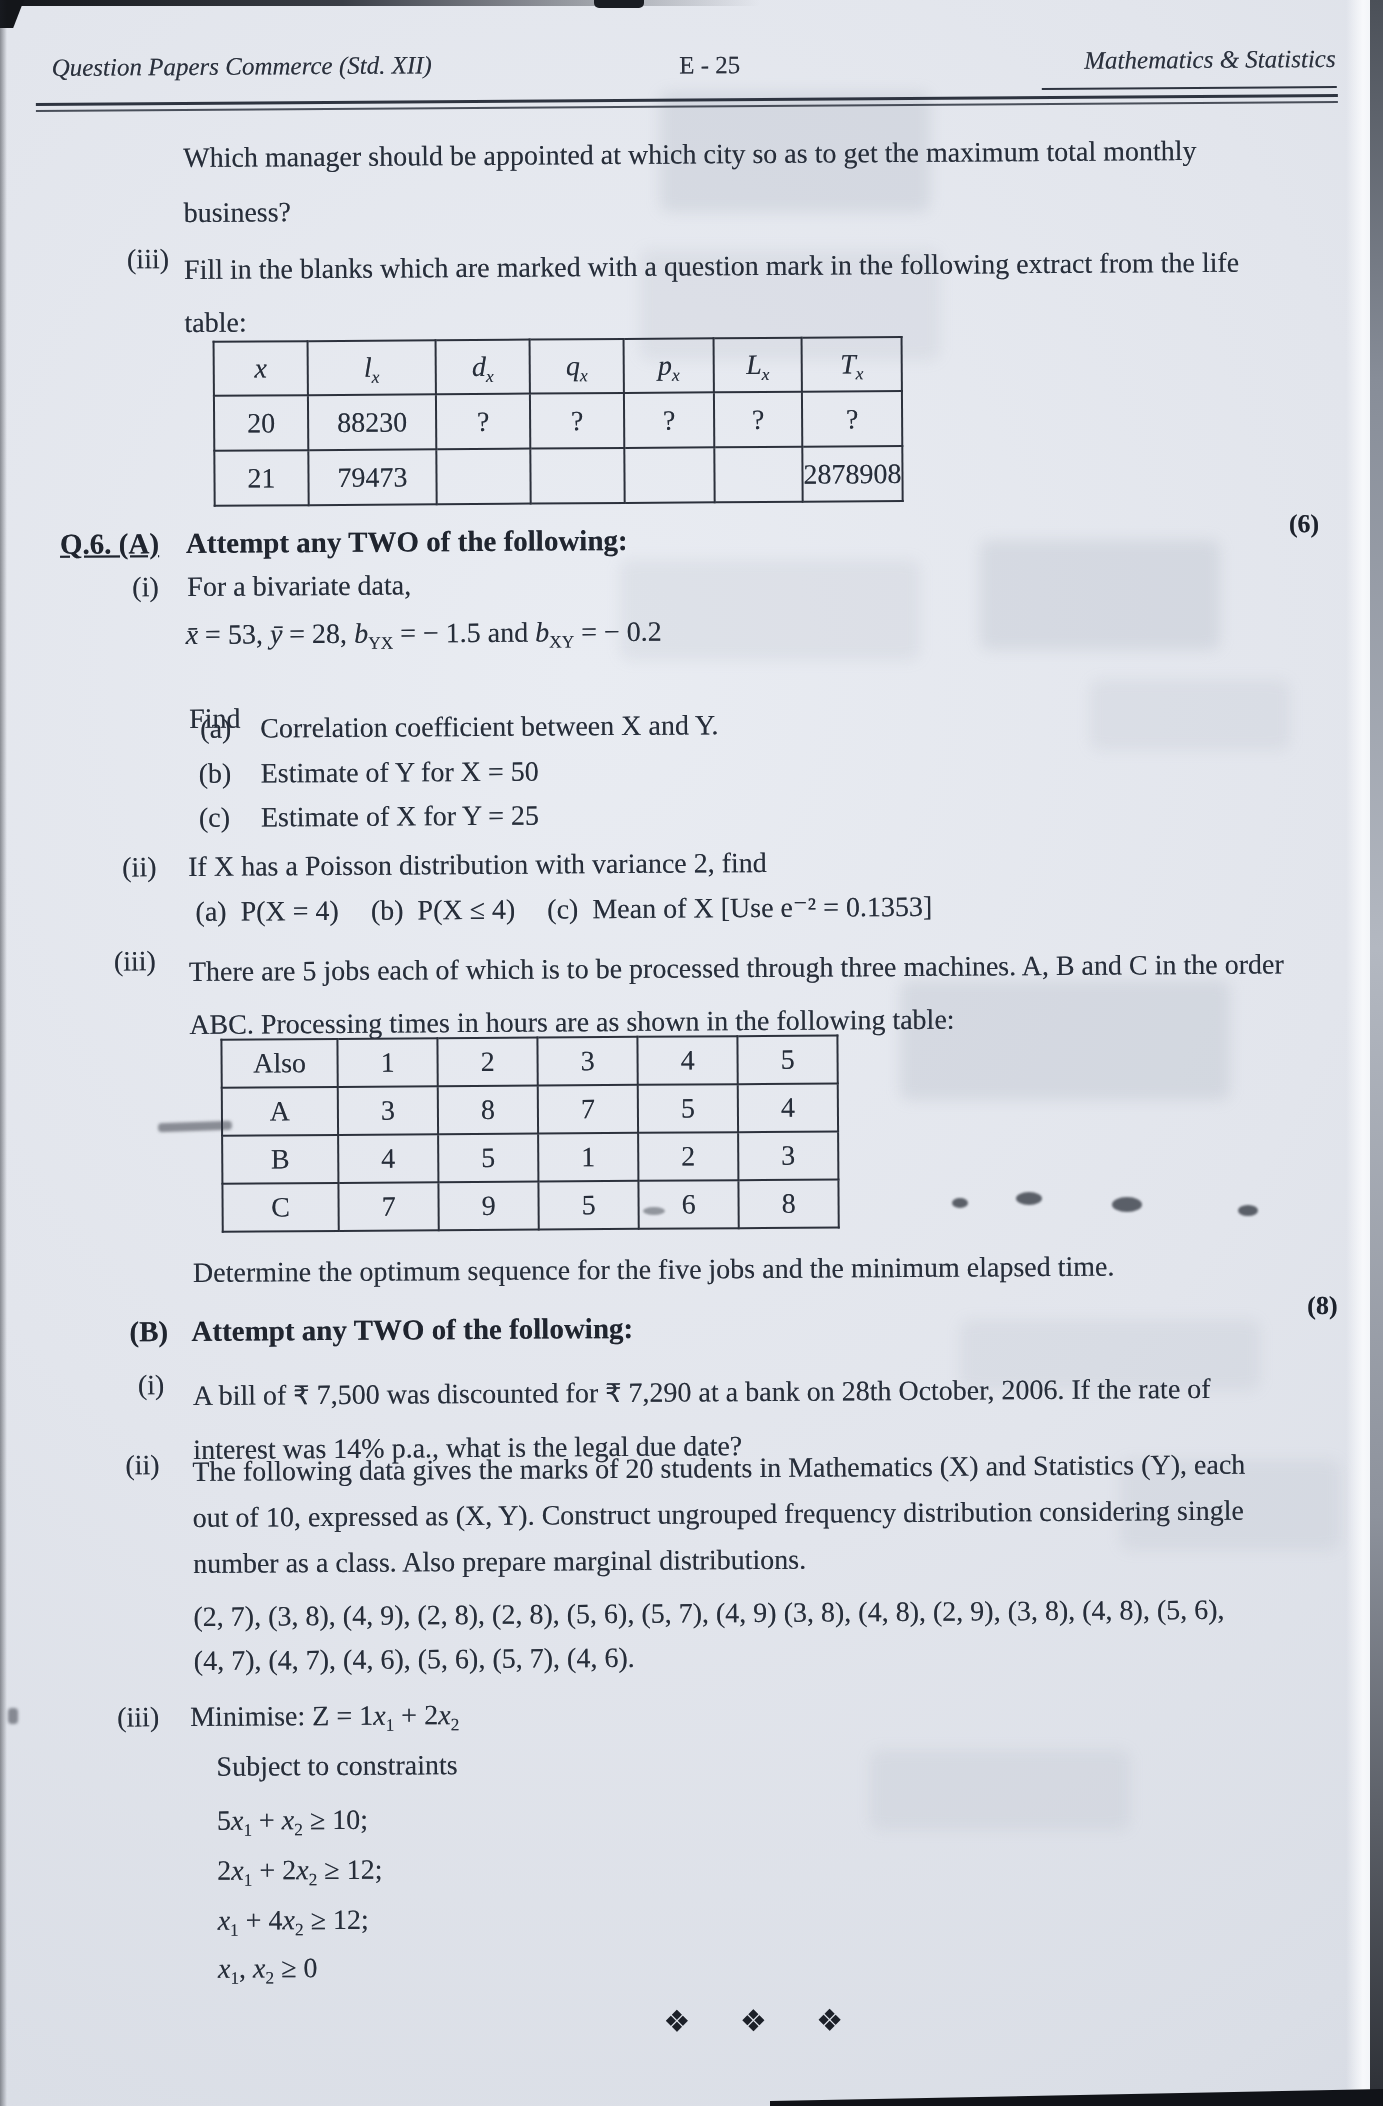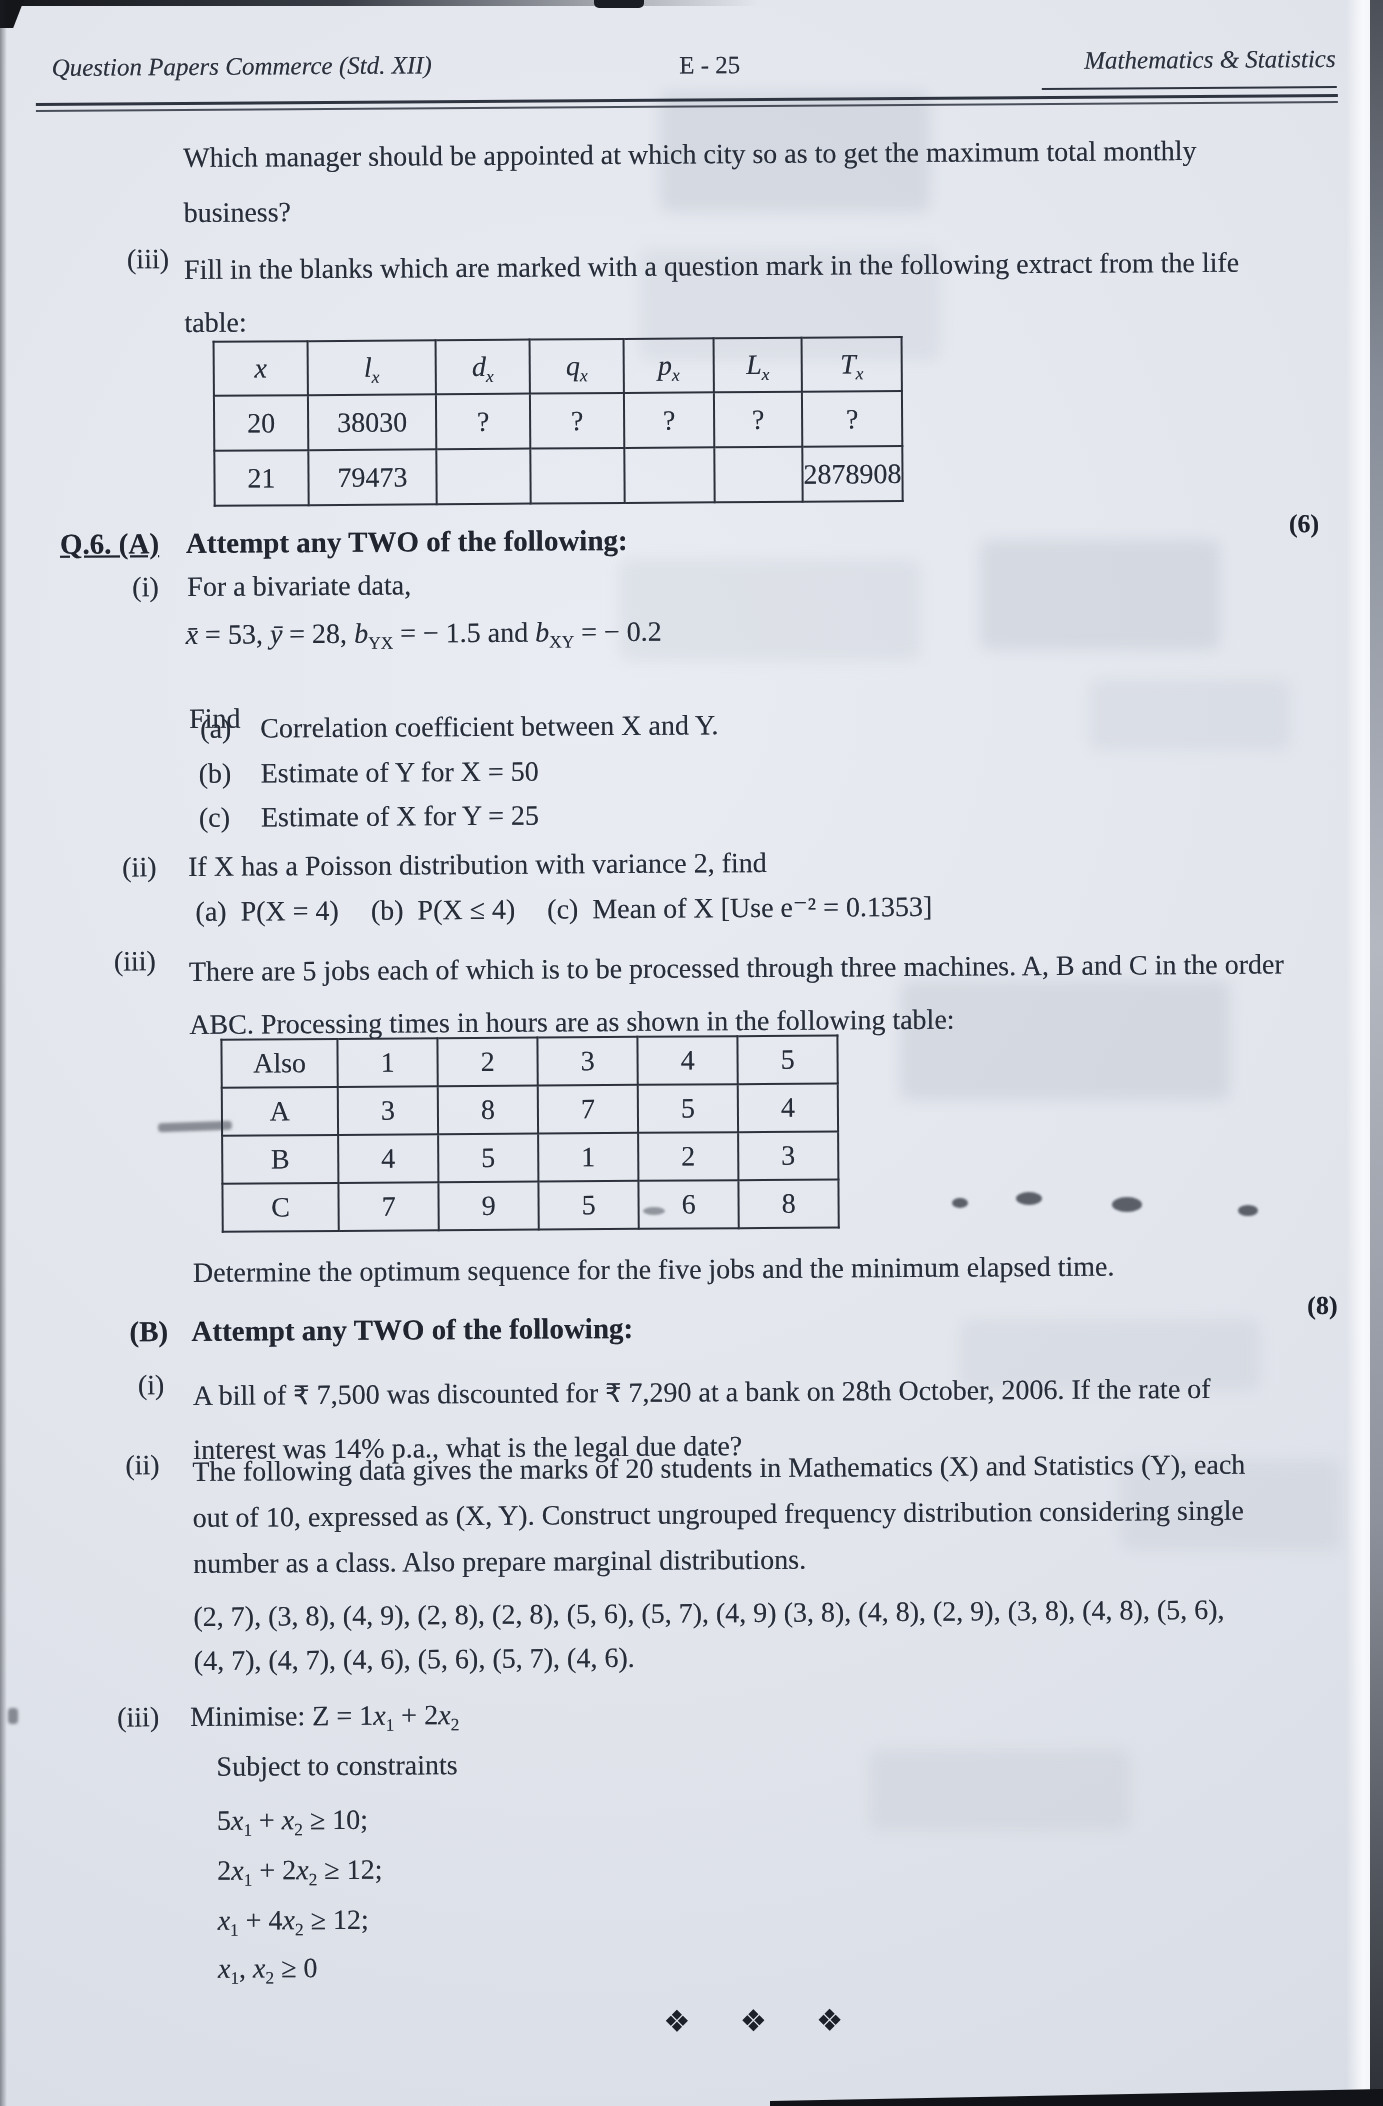--- a/index.html
+++ b/index.html
@@ -92,21 +92,21 @@
         <td><span class="var">x</span><sub class="var"></sub></td>
         <td><span class="var">l</span><sub class="var">x</sub></td>
         <td><span class="var">d</span><sub class="var">x</sub></td>
         <td><span class="var">q</span><sub class="var">x</sub></td>
         <td><span class="var">p</span><sub class="var">x</sub></td>
         <td><span class="var">L</span><sub class="var">x</sub></td>
         <td><span class="var">T</span><sub class="var">x</sub></td>
       </tr>
       <tr style="height:55px;">
         <td>20</td>
-        <td>38030</td>
+        <td>88230</td>
         <td>?</td>
         <td>?</td>
         <td>?</td>
         <td>?</td>
         <td>?</td>
       </tr>
       <tr style="height:55px;">
         <td>21</td>
         <td>79473</td>
         <td></td>

